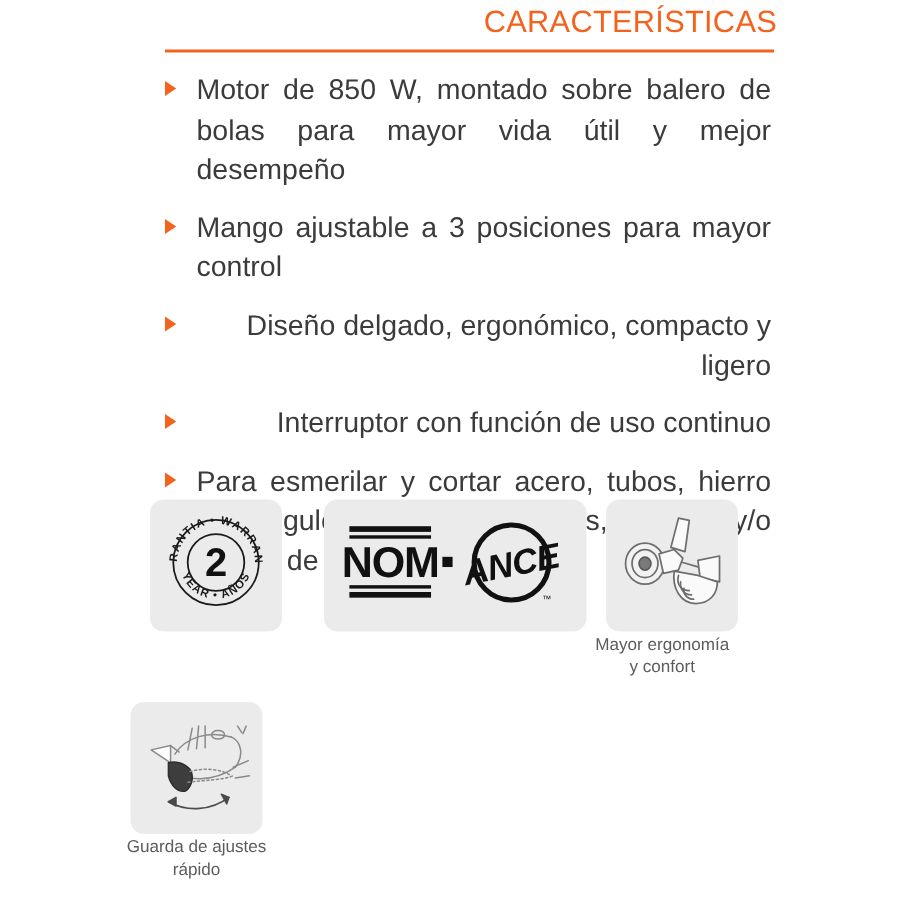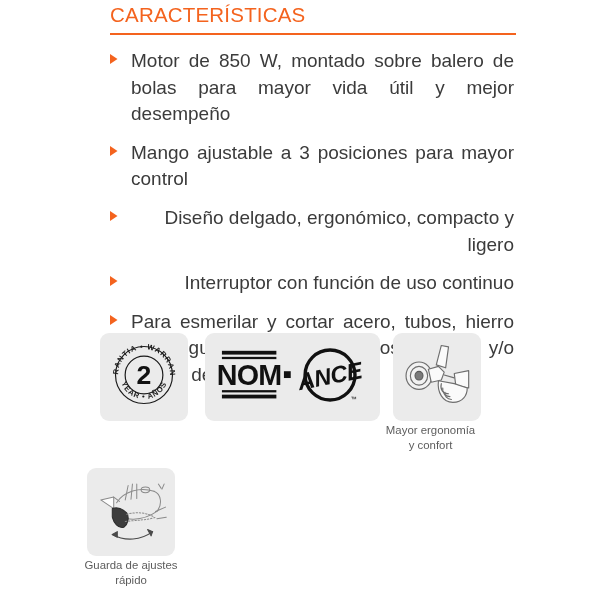--- a/index.html
+++ b/index.html
@@ -23,20 +23,21 @@
     width: 408px;
   }
   .section-title {
     color: #F4631E;
     font-size: 20.5px;
     font-weight: 400;
     letter-spacing: 0.2px;
     line-height: 1.05;
     padding-top: 4px;
     white-space: nowrap;
+    text-align: right;
   }
   .title-rule {
     margin-top: 7px;
     height: 2.5px;
     background: #F4631E;
     width: 406px;
   }
 
   
   .feature-list {
@@ -84,21 +85,21 @@
   }
   .badge-panel {
     background: #ebebeb;
     border-radius: 9px;
     display: flex;
     align-items: center;
     justify-content: center;
     box-sizing: border-box;
   }
   .panel-warranty { width: 88px; height: 88px; }
-  .panel-nom      { width: 175px; height: 88px; margin-left: 17px; }
+  .panel-nom      { width: 175px; height: 88px; margin-left: 28px; }
   .panel-ergo     { width: 88px;  height: 88px; margin-left: 13px; }
 
   .badge-caption {
     margin-top: 2px;
     width: 94px;
     text-align: center;
     color: #5c5c5c;
     font-size: 11.4px;
     line-height: 1.30;
   }

